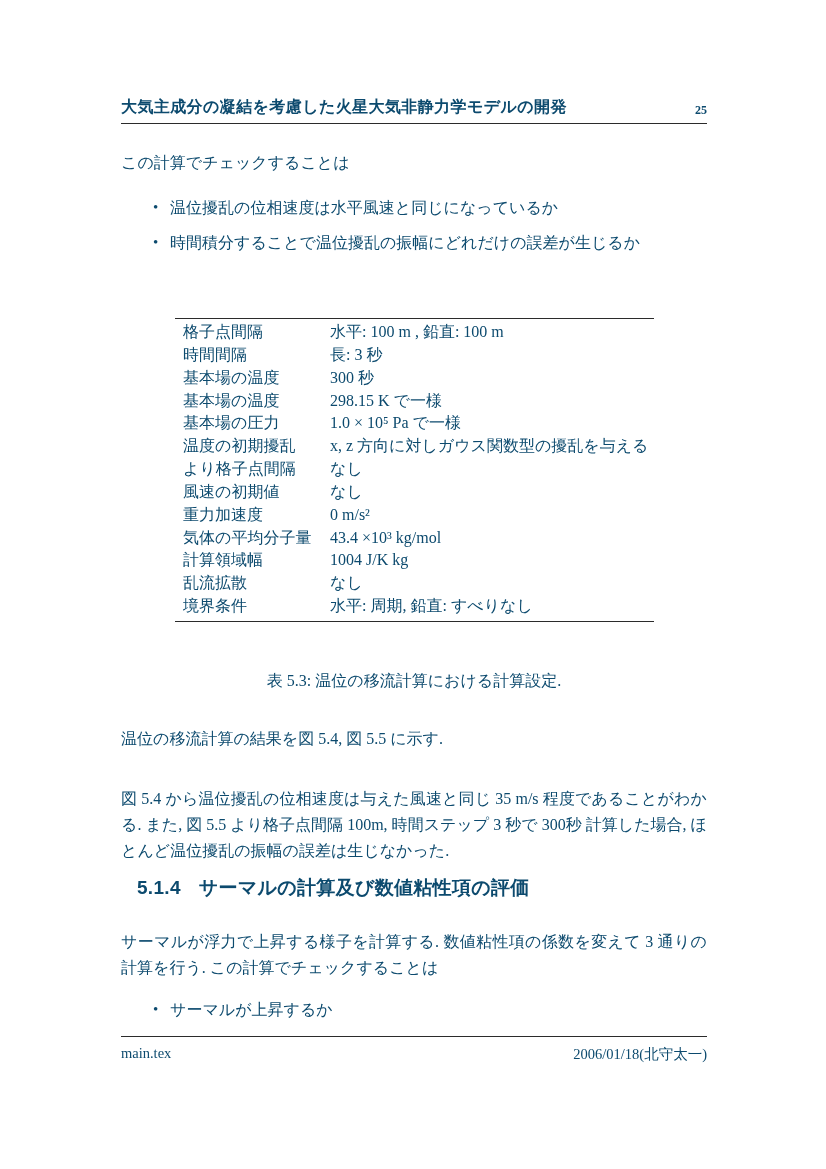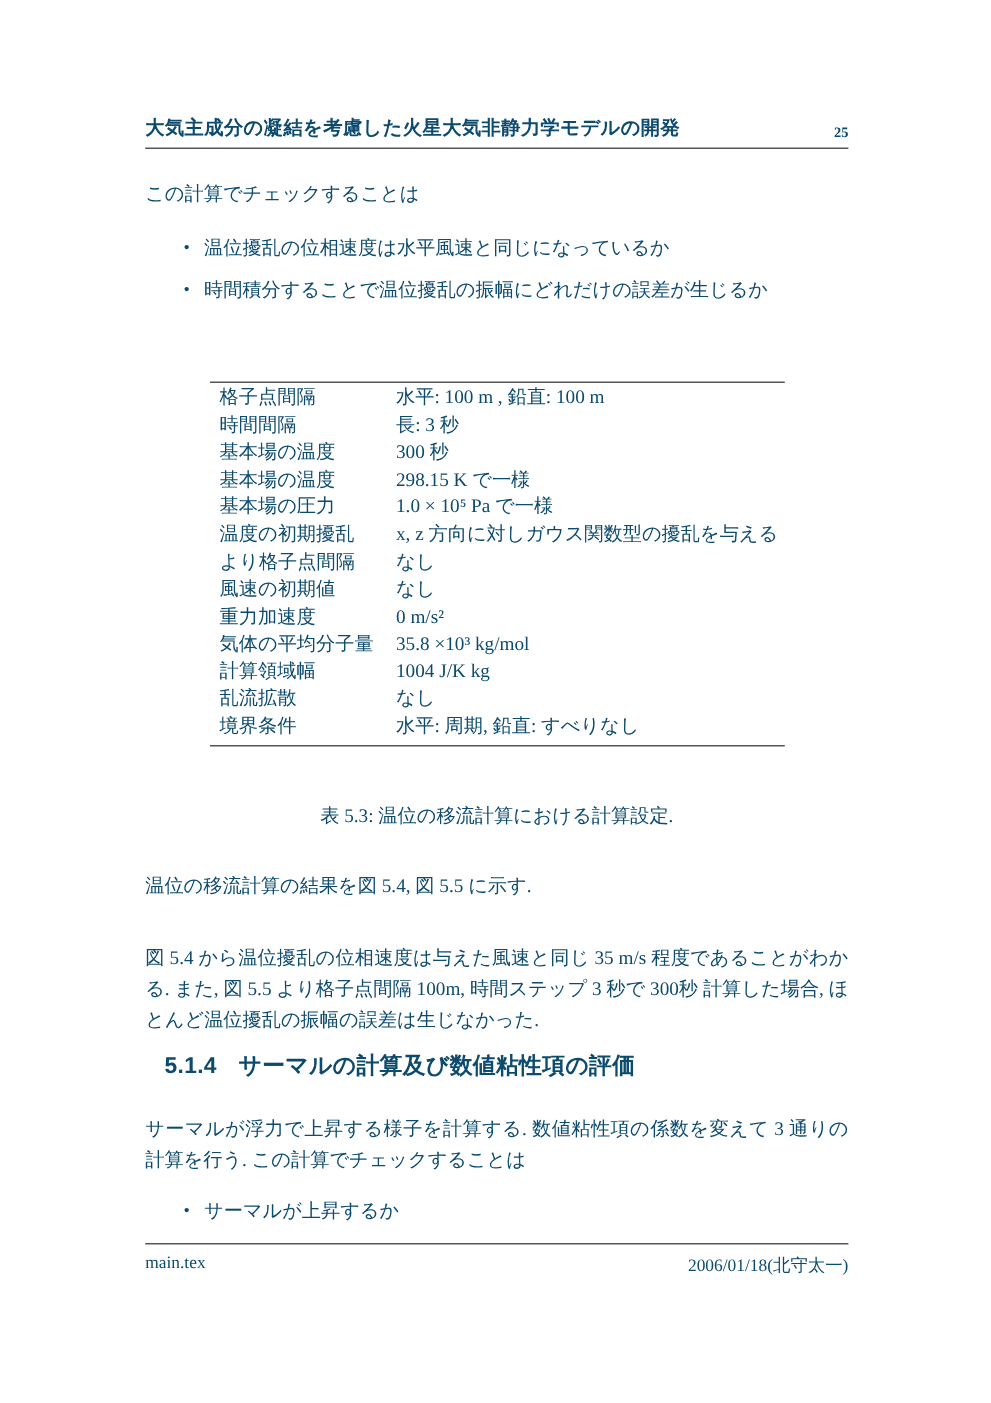--- a/index.html
+++ b/index.html
@@ -164,21 +164,21 @@
         <span class="t-value">なし</span>
       </div>
 
       <div class="t-row">
         <span class="t-label">重力加速度</span>
         <span class="t-value">0 m/s²</span>
       </div>
 
       <div class="t-row">
         <span class="t-label">気体の平均分子量</span>
-        <span class="t-value">35.8 ×10³ kg/mol</span>
+        <span class="t-value">43.4 ×10³ kg/mol</span>
       </div>
 
       <div class="t-row">
         <span class="t-label">計算領域幅</span>
         <span class="t-value">1004 J/K kg</span>
       </div>
 
       <div class="t-row">
         <span class="t-label">乱流拡散</span>
         <span class="t-value">なし</span>

